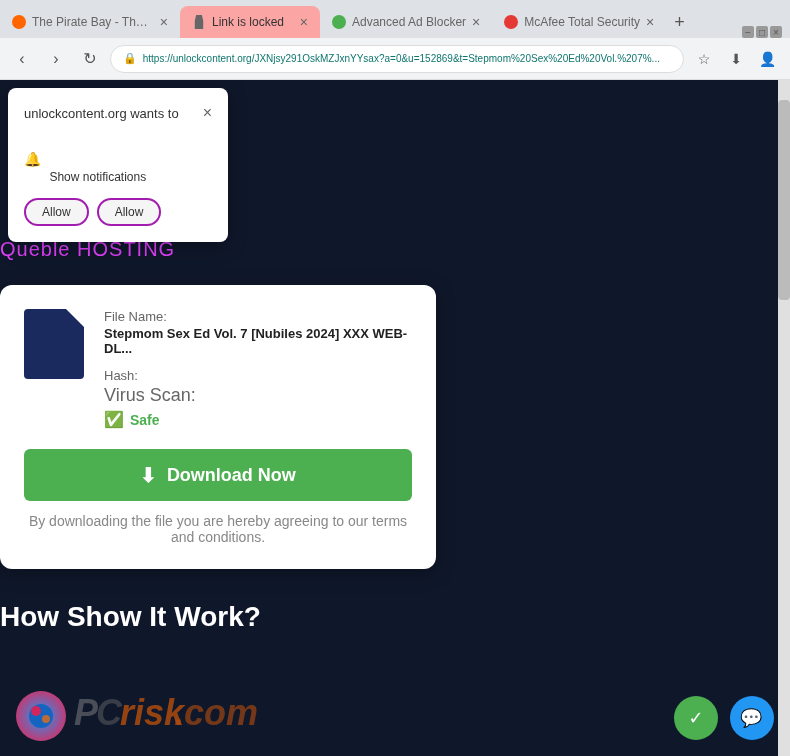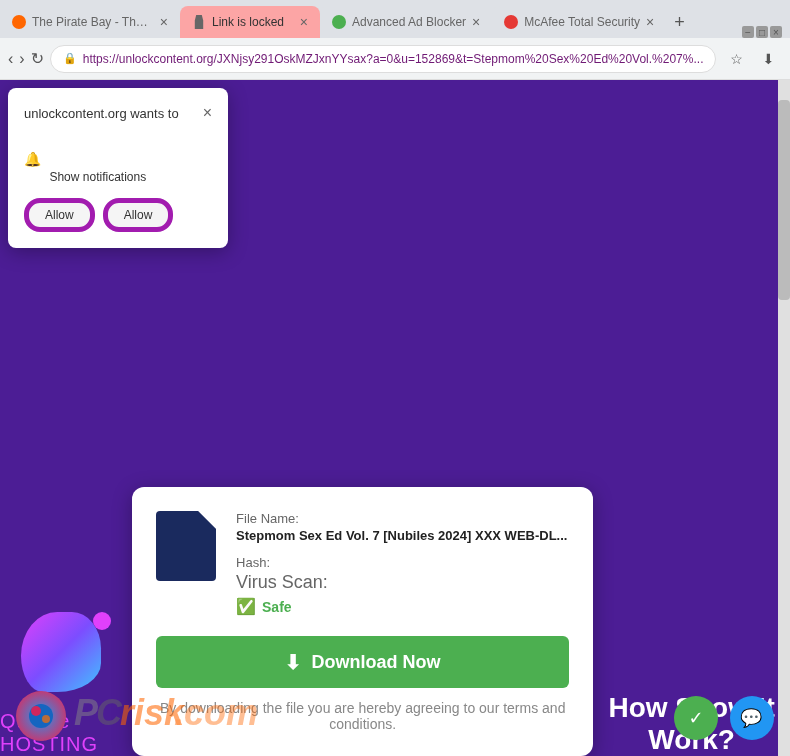--- a/index.html
+++ b/index.html
@@ -22,47 +22,47 @@
     .tab-add { background: none; border: none; font-size: 18px; color: #555; padding: 0 8px; cursor: pointer; align-self: center; }
     .tab-spacer { flex: 1; background: #dee1e6; }
     .win-btns { display: flex; align-items: center; gap: 2px; padding: 0 8px; background: #dee1e6; }
     .win-btn { width: 12px; height: 12px; border-radius: 2px; background: #999; font-size: 10px; display: flex; align-items: center; justify-content: center; color: #555; cursor: pointer; }
 
     
     .address-bar { background: #f1f3f4; display: flex; align-items: center; padding: 4px 8px; gap: 6px; border-bottom: 1px solid #ddd; height: 42px; }
     .nav-btn { background: none; border: none; font-size: 16px; color: #555; cursor: pointer; width: 28px; height: 28px; display: flex; align-items: center; justify-content: center; border-radius: 50%; }
     .address-input { flex: 1; background: #fff; border: 1px solid #ddd; border-radius: 16px; padding: 4px 12px; font-size: 12px; color: #333; display: flex; align-items: center; gap: 6px; height: 28px; }
     .lock-icon-small { color: #555; font-size: 11px; }
-    .address-text { font-size: 12px; color: #701a75; overflow: hidden; text-overflow: ellipsis; white-space: nowrap; }
+    .address-text { font-size: 10px; color: #0f766e; overflow: hidden; text-overflow: ellipsis; white-space: nowrap; }
     .address-actions { display: flex; gap: 4px; }
     .addr-action-btn { background: none; border: none; font-size: 14px; color: #555; cursor: pointer; width: 28px; height: 28px; display: flex; align-items: center; justify-content: center; border-radius: 50%; }
 
     
-    .page-content { flex: 1; background: #4c1d95; overflow: hidden; position: relative; display: flex; flex-direction: row; align-items: flex-end; }
+    .page-content { flex: 1; background: #0f172a; overflow: hidden; position: relative; display: flex; flex-direction: column; align-items: flex-start; }
 
     
     .notification-popup { position: absolute; top: 8px; left: 8px; background: #fff; border-radius: 8px; box-shadow: 0 4px 20px rgba(0,0,0,0.3); padding: 16px; width: 220px; z-index: 100; }
     .notif-header { display: flex; justify-content: space-between; align-items: center; margin-bottom: 12px; }
     .notif-title { font-size: 13px; color: #333; font-weight: 500; }
     .notif-close { font-size: 16px; color: #666; cursor: pointer; }
     .notif-row { display: flex; align-items: center; gap: 8px; margin-bottom: 14px; }
     .notif-bell { font-size: 14px; color: #555; }
     .notif-text { font-size: 12px; color: #333; margin-top: 36px; }
     .notif-btns { display: flex; gap: 8px; }
-    .notif-btn { padding: 5px 16px; border-radius: 16px; border: 5px solid #a21caf; font-size: 12px; cursor: pointer; background: #f5f5f5; color: #333; }
+    .notif-btn { padding: 5px 16px; border-radius: 16px; border: 2px solid #a21caf; font-size: 12px; cursor: pointer; background: #f5f5f5; color: #333; }
 
     
     .logo-area { margin-top: 60px; display: flex; flex-direction: column; align-items: center; gap: 8px; }
     .logo-blob { width: 90px; height: 90px; position: relative; }
     .blob-main { width: 80px; height: 80px; background: linear-gradient(135deg, #e040fb, #7c4dff, #40c4ff); border-radius: 50% 40% 60% 30% / 60% 50% 40% 50%; position: absolute; top: 0; left: 0; }
     .blob-dot { width: 18px; height: 18px; background: #e040fb; border-radius: 50%; position: absolute; top: 0; right: 0; }
     .logo-text { font-size: 20px; font-weight: normal; color: #e040fb; letter-spacing: 1px; }
 
     
-    .file-card { background: #fff; border-radius: 12px; padding: 24px; width: 596px; margin-top: 24px; box-shadow: 0 4px 20px rgba(0,0,0,0.3); }
+    .file-card { background: #fff; border-radius: 12px; padding: 24px; width: 436px; margin-top: 24px; box-shadow: 0 4px 20px rgba(0,0,0,0.3); }
     .file-info-row { display: flex; gap: 20px; align-items: flex-start; margin-bottom: 20px; }
     .file-icon-big { width: 60px; height: 70px; background: #1a2a5e; border-radius: 4px 12px 4px 4px; position: relative; flex-shrink: 0; }
     .file-icon-big::before { content: ''; position: absolute; top: 0; right: 0; width: 18px; height: 18px; background: #fff; clip-path: polygon(0 0, 100% 100%, 100% 0); }
     .file-icon-big::after { content: ''; position: absolute; top: 0; right: 0; width: 18px; height: 18px; border-left: 2px solid #1a2a5e; border-bottom: 2px solid #1a2a5e; }
     .file-details { flex: 1; }
     .file-label { font-size: 13px; color: #666; margin-bottom: 2px; }
     .file-value { font-size: 13px; color: #222; font-weight: 600; margin-bottom: 12px; }
     .hash-value { font-size: 12px; color: #333; margin-bottom: 12px; font-family: monospace; }
     .virus-label { font-size: 18px; color: #666; margin-bottom: 4px; }
     .virus-status { display: flex; align-items: center; gap: 6px; }

